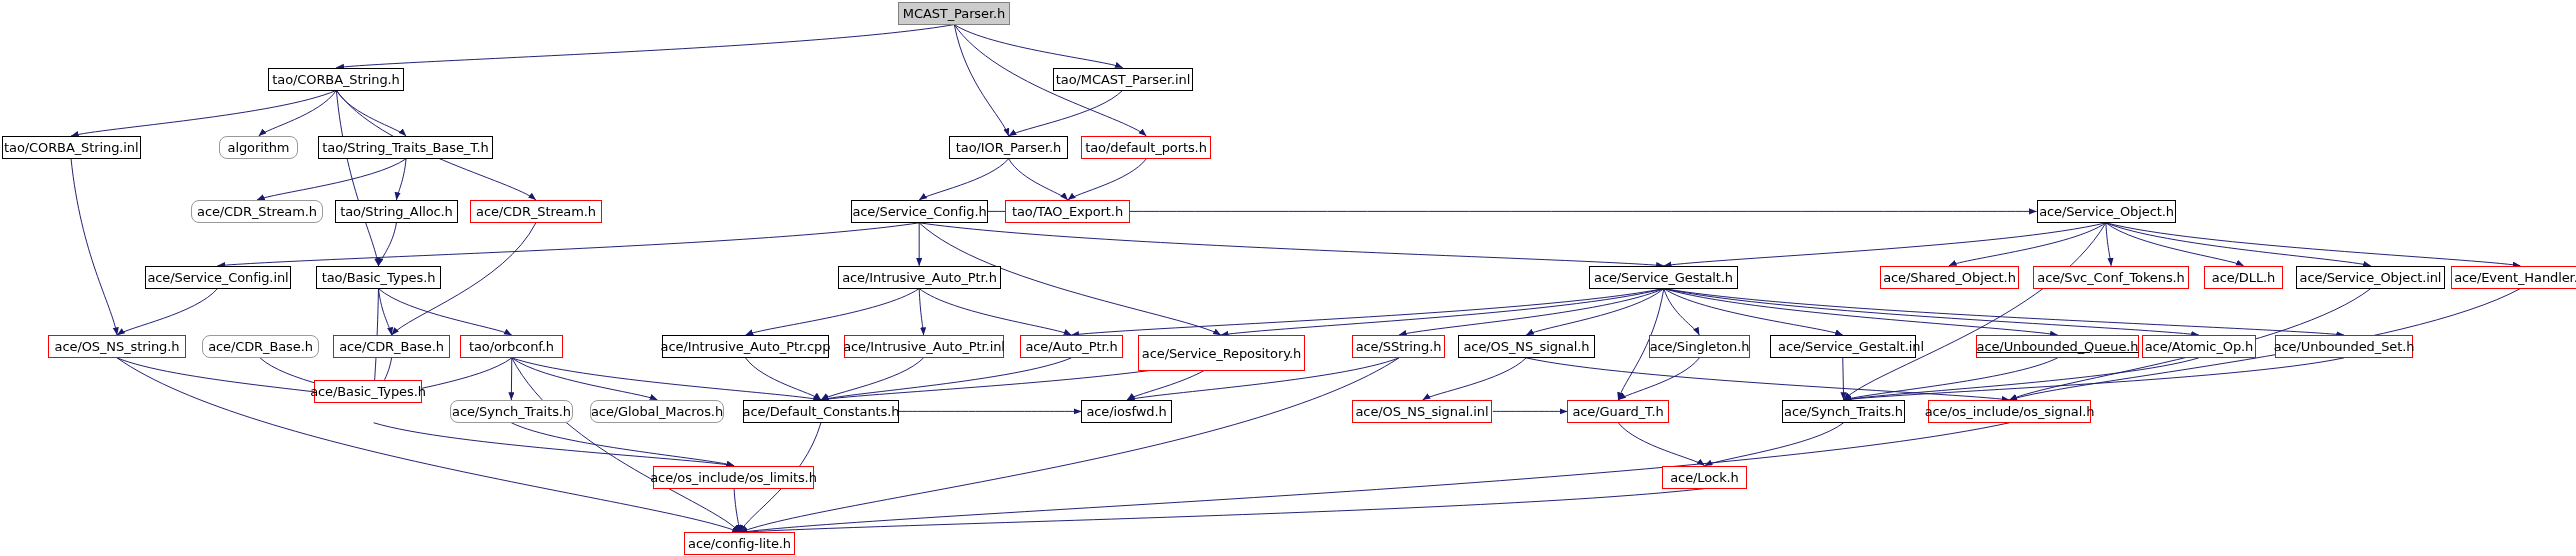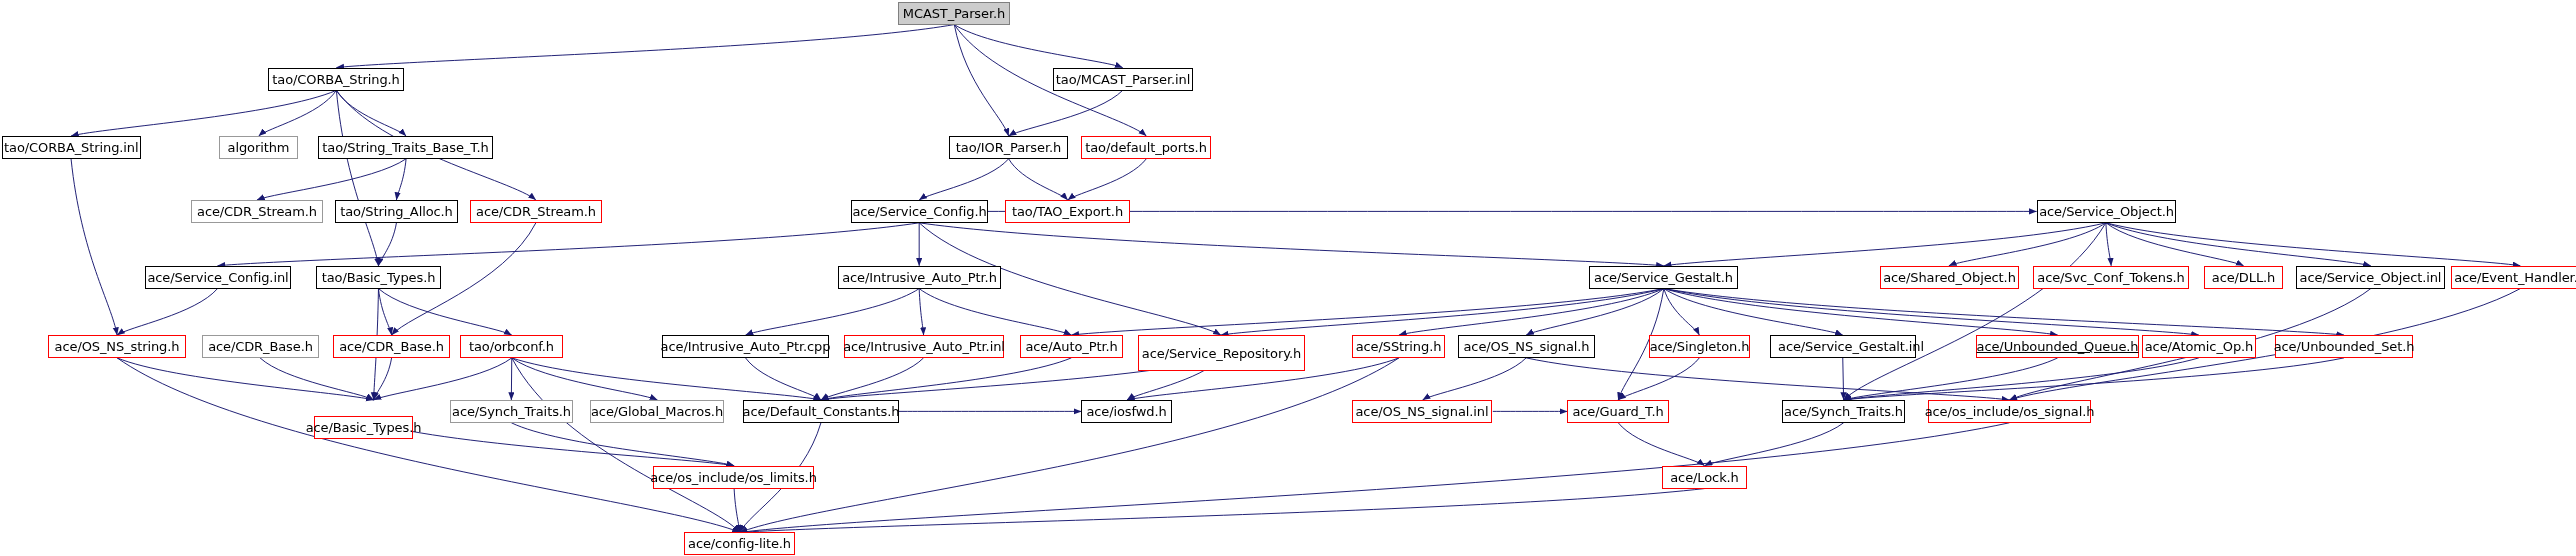--- a/index.html
+++ b/index.html
@@ -21,21 +21,21 @@
     justify-content:center;
     white-space:nowrap;
     font-size:13px;
     line-height:1;
     color:#000000;
     background:#ffffff;
     border:0.9px solid #000000;
     letter-spacing:-0.1px;
   }
   .node.red{border-color:#ff0000;}
-  .node.gray{border-color:#999999;}
+  .node.gray{border-color:#999999;border-radius:8px;}
   .node.root{background:#cccccc;border-color:#808080;}
 </style>
 </head>
 <body>
 
 <div id="canvas">
   <svg id="edges" xmlns="http://www.w3.org/2000/svg" viewBox="0 0 2937 635" width="2576" height="557">
     <defs>
       <marker id="arrow" markerWidth="9" markerHeight="9" refX="8" refY="3.2" orient="auto" markerUnits="strokeWidth">
         <path d="M0,0 L0,6.4 L8.2,3.2 z" fill="#191970"></path>
@@ -234,21 +234,21 @@
       </div>
       <div class="node red" style="left: 1976px; top: 335px; width: 163px; height: 23px; text-decoration: underline;">
         <span>ace/Unbounded_Queue.h</span>
       </div>
       <div class="node red" style="left: 2142px; top: 335px; width: 114px; height: 23px;">
         <span>ace/Atomic_Op.h</span>
       </div>
       <div class="node red" style="left: 2275px; top: 335px; width: 138px; height: 23px;">
         <span>ace/Unbounded_Set.h</span>
       </div>
-      <div class="node red" style="left: 314px; top: 416px; width: 99px; height: 23px;">
+      <div class="node red" style="left: 314px; top: 380px; width: 108px; height: 23px;">
         <span>ace/Basic_Types.h</span>
       </div>
       <div class="node gray" style="left: 450px; top: 400px; width: 123px; height: 23px;">
         <span>ace/Synch_Traits.h</span>
       </div>
       <div class="node gray" style="left: 590px; top: 400px; width: 134px; height: 23px;">
         <span>ace/Global_Macros.h</span>
       </div>
       <div class="node" style="left: 743px; top: 400px; width: 156px; height: 23px;">
         <span>ace/Default_Constants.h</span>

